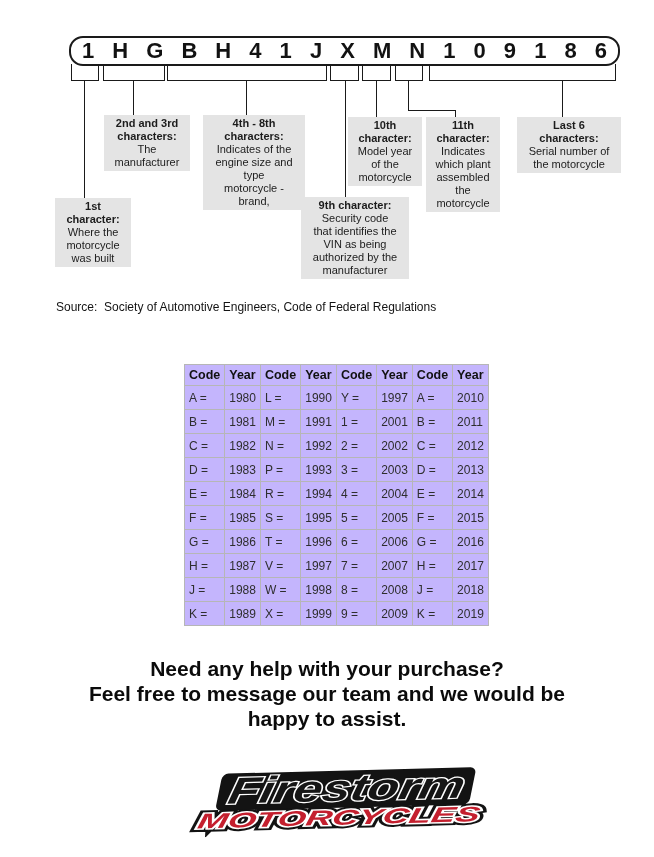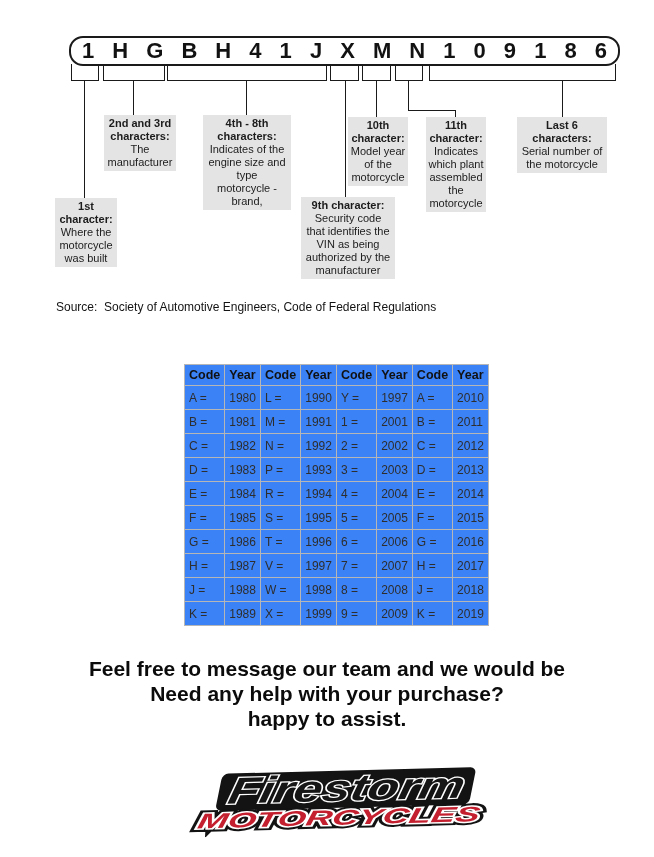--- a/index.html
+++ b/index.html
@@ -41,38 +41,38 @@
   .d4{left:345px;top:80px;height:117px}
   .d5{left:376px;top:80px;height:37px}
   .d6a{left:408px;top:80px;height:31px}
   .d6h{left:408px;top:110px;width:48px}
   .d6b{left:455px;top:110px;height:7px}
   .d7{left:562px;top:80px;height:37px}
   
   .callout{
     position:absolute;background:var(--callout-bg,#e4e4e4);
     text-align:center;font-size:11px;line-height:13px;color:#1c1c1c;
-    padding:2px 0;
+    padding:2px 7px;
   }
   .co-bold{font-weight:bold;}
   .c-first{left:55px;top:198px;width:62px}
   .c-23{left:104px;top:115px;width:72px}
   .c-48{left:203px;top:115px;width:88px}
   .c-9{left:301px;top:197px;width:94px}
   .c-10{left:348px;top:117px;width:60px}
   .c-11{left:426px;top:117px;width:60px}
   .c-l6{left:517px;top:117px;width:90px}
   
   .source{
     position:absolute;left:56px;top:300px;
     font-size:12px;color:#131313;white-space:pre;text-align:right;
   }
   
   .table-wrap{position:absolute;left:184px;top:364px;}
-  table.year{border-collapse:collapse;background:#3b82f6;}
+  table.year{border-collapse:collapse;background:#c4b5fd;}
   table.year th,table.year td{
     border:1px solid #b6b6b6;padding:0 4px;text-align:left;
   }
   table.year th{
     height:20px;font-size:12.5px;font-weight:bold;color:#111111;
   }
   table.year td{
     height:23px;font-size:12px;color:#2e2e2e;
   }
   table.year th:nth-child(odd),table.year td:nth-child(odd){width:28px;}
@@ -299,22 +299,22 @@
             <td>9 =</td>
             <td>2009</td>
             <td>K =</td>
             <td>2019</td>
           </tr>
         </tbody>
     </table>
   </div>
 
   <div class="help">
+    <div>Need any help with your purchase?</div>
     <div>Feel free to message our team and we would be</div>
-    <div>Need any help with your purchase?</div>
     <div>happy to assist.</div>
   </div>
 
   <svg class="logo" viewBox="0 0 330 66" width="330" height="66">
     <g transform="translate(10,0) skewX(-13)">
       <rect x="52" y="3" width="254" height="37" rx="6" fill="#131313"></rect>
       <text x="180" y="33" text-anchor="middle" font-size="37" textLength="236" lengthAdjust="spacingAndGlyphs" fill="#161616" stroke="#ffffff" stroke-width="2.4" style="paint-order:stroke fill;">Firestorm</text>
       <text class="sub-outline" x="178" y="57" text-anchor="middle" font-size="21" textLength="282" lengthAdjust="spacingAndGlyphs" fill="#131313" stroke="#131313" stroke-width="7" style="paint-order:stroke fill;">MOTORCYCLES</text>
       <text class="sub-main" x="178" y="57" text-anchor="middle" font-size="21" textLength="282" lengthAdjust="spacingAndGlyphs" stroke="#ffffff" stroke-width="3" style="paint-order:stroke fill;" fill="#c41f2e">MOTORCYCLES</text>
     </g>

